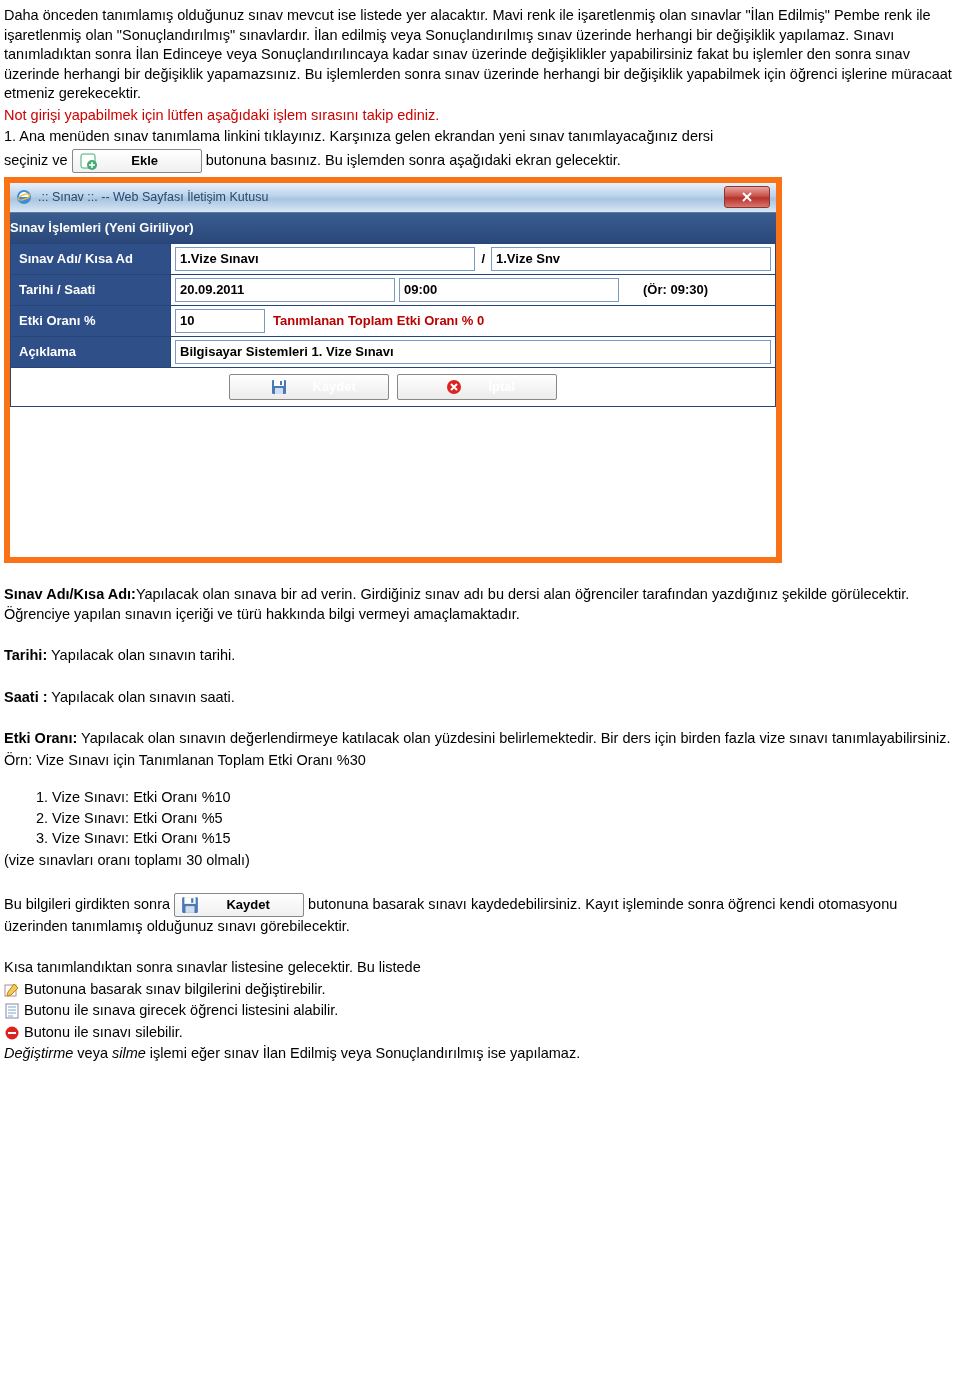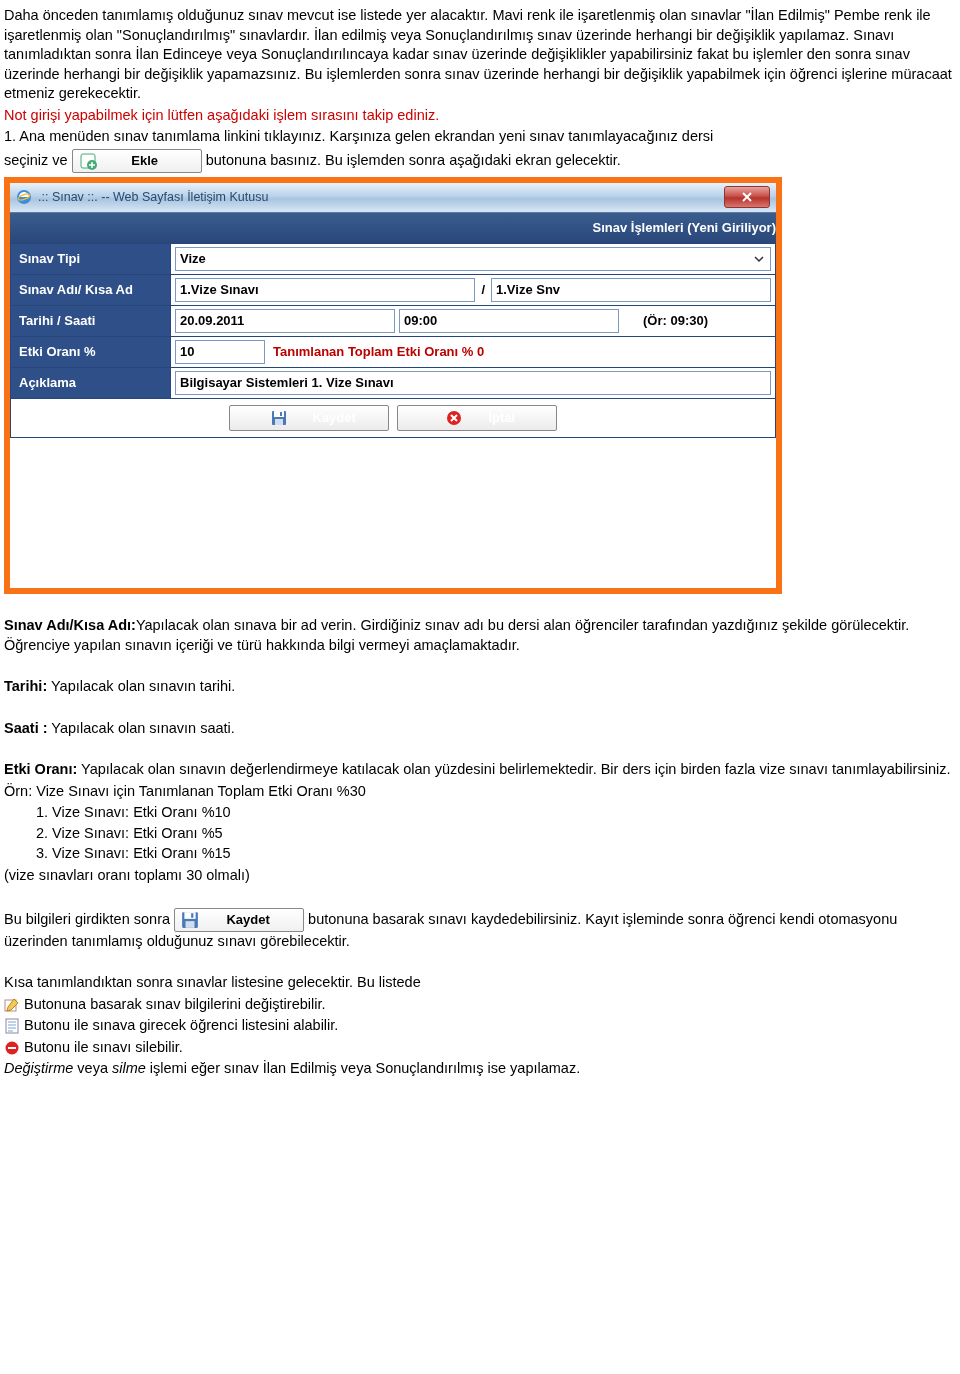--- a/index.html
+++ b/index.html
@@ -80,21 +80,21 @@
       color:#fff;font-weight:bold;font-size:14px;
     }
     .dialog-body {
       background: #fff;
       padding: 0 0 150px 0;
     }
     .dialog-header2 {
       height: 30px;
       background: linear-gradient(#3a5d8e,#2a477a);
       color:#fff;
-      text-align:right;
+      text-align:left;
       font-weight:bold;
       font-size:13px;
       line-height:30px;
     }
     .form-table {
       width: 100%;
       border-collapse: collapse;
       table-layout: fixed;
     }
     .form-table td {
@@ -162,21 +162,21 @@
       font-size:13px;
       margin: 0 2px;
     }
     .lg-btn svg { width:16px;height:16px; margin-right:26px;margin-left:8px; }
 
     .section { margin-top: 22px; }
     .section p { margin: 2px 0; }
     .bold { font-weight: bold; }
     .italic { font-style: italic; }
 
-    ol.num { margin-left: 48px; margin-top: 2px;}
+    ol.num { margin-left: 48px; margin-top: 18px;}
     ol.num li { margin: 1px 0; }
 
     .small-ico {
       display:inline-block;width:16px;height:16px;vertical-align:middle;
     }
   </style>
 </head>
 <body>
 
 <div class="para">Daha önceden tanımlamış olduğunuz sınav mevcut ise listede yer alacaktır. Mavi renk ile işaretlenmiş olan sınavlar "İlan Edilmiş" Pembe renk ile işaretlenmiş olan "Sonuçlandırılmış" sınavlardır. İlan edilmiş veya Sonuçlandırılmış sınav üzerinde herhangi bir değişiklik yapılamaz. Sınavı tanımladıktan sonra İlan Edinceye veya Sonuçlandırılıncaya kadar sınav üzerinde değişiklikler yapabilirsiniz fakat bu işlemler den sonra sınav üzerinde herhangi bir değişiklik yapamazsınız. Bu işlemlerden sonra sınav üzerinde herhangi bir değişiklik yapabilmek için öğrenci işlerine müracaat etmeniz gerekecektir.</div>
@@ -213,31 +213,20 @@
   </div>
   <div class="dialog-body">
     <div class="dialog-header2">Sınav İşlemleri (Yeni Giriliyor)</div>
 
     <table class="form-table">
       <colgroup>
           <col class="c1">
           <col class="c2">
         </colgroup>
       <tbody>
-          <tr>
-        <td>Sınav Tipi</td>
-        <td class="cell-field">
-          <div class="sel-wrap">
-            <input class="fld-select" value="Vize" style="">
-            <svg class="dd-arrow" viewBox="0 0 16 16">
-                  <path d="M4 6l4 4 4-4" fill="none" stroke="#333" stroke-width="1.5"></path>
-                </svg>
-          </div>
-        </td>
-      </tr>
       <tr>
         <td>Sınav Adı/ Kısa Ad</td>
         <td class="cell-field">
           <div class="row-double">
             <input class="fld-input" value="1.Vize Sınavı" style="">
             <span class="slash">/</span>
             <input class="fld-input short" value="1.Vize Snv" style="">
           </div>
         </td>
       </tr>

